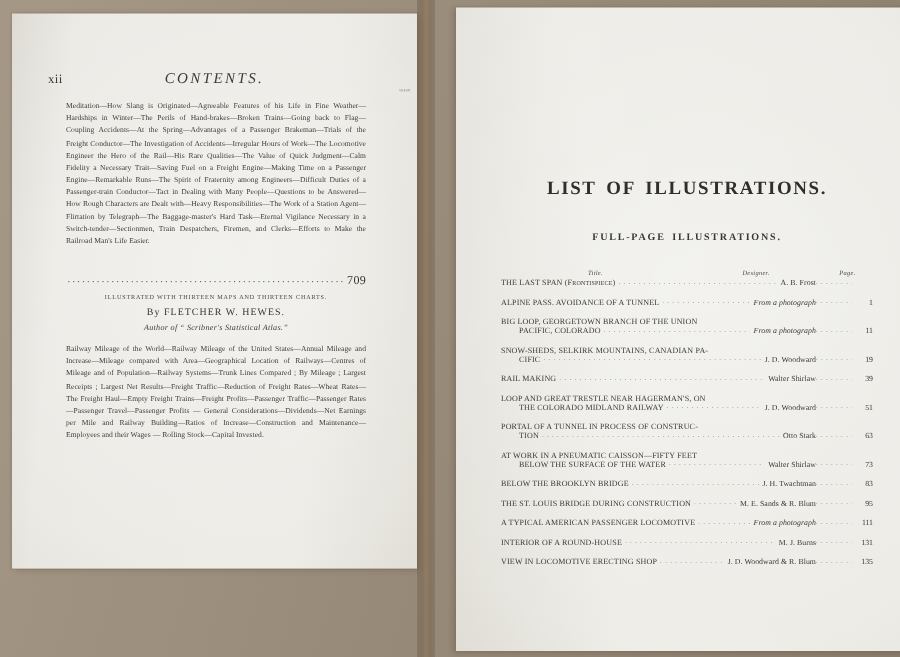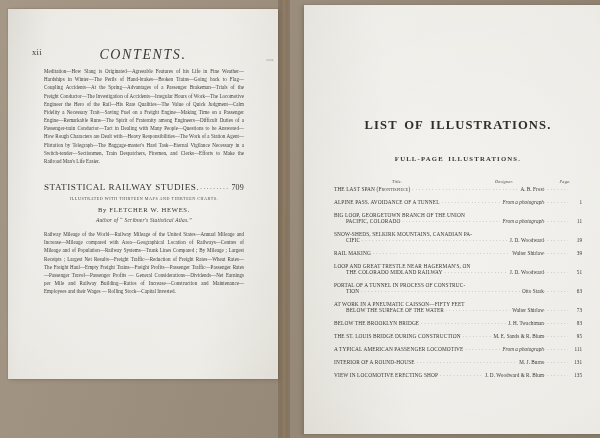--- a/index.html
+++ b/index.html
@@ -121,21 +121,21 @@
     font-size: 8.5px;
     color: #3b3a36;
     letter-spacing: 0.3px;
   }
   .running-head {
     position: absolute;
     left: 0;
     right: 0;
     top: 0;
     text-align: center;
-    font-size: 14px;
+    font-size: 10px;
     font-style: italic;
     letter-spacing: 1.6px;
     color: #3c3b37;
   }
 
   .verso-body {
     position: absolute;
     left: 36px;
     top: 58px;
     width: 200px;
@@ -367,21 +367,20 @@
 
       <div class="margin-mark">10408</div>
 
       <div class="verso-body">
 
         <p class="entry-summary">Meditation—How Slang is Originated—Agreeable Features of his Life in Fine Weather—Hardships in Winter—The Perils of Hand-brakes—Broken Trains—Going back to Flag—Coupling Accidents—At the Spring—Advantages of a Passenger Brakeman—Trials of the Freight Conductor—The Investigation of Accidents—Irregular Hours of Work—The Locomotive Engineer the Hero of the Rail—His Rare Qualities—The Value of Quick Judgment—Calm Fidelity a Necessary Trait—Saving Fuel on a Freight Engine—Making Time on a Passenger Engine—Remarkable Runs—The Spirit of Fraternity among Engineers—Difficult Duties of a Passenger-train Conductor—Tact in Dealing with Many People—Questions to be Answered—How Rough Characters are Dealt with—Heavy Responsibilities—The Work of a Station Agent—Flirtation by Telegraph—The Baggage-master's Hard Task—Eternal Vigilance Necessary in a Switch-tender—Sectionmen, Train Despatchers, Firemen, and Clerks—Efforts to Make the Railroad Man's Life Easier.</p>
 
         <div class="chapter-block">
 
           <div class="chapter-title-row">
-            <span class="t">STATISTICAL RAILWAY STUDIES.</span>
             <span class="leader">..........................................................................................</span>
             <span class="pg">709</span>
           </div>
 
           <div class="chapter-sub">ILLUSTRATED WITH THIRTEEN MAPS AND THIRTEEN CHARTS.</div>
 
           <div class="chapter-author">By FLETCHER W. HEWES.</div>
 
           <div class="chapter-author-of">Author of “ Scribner's Statistical Atlas.”</div>
 

